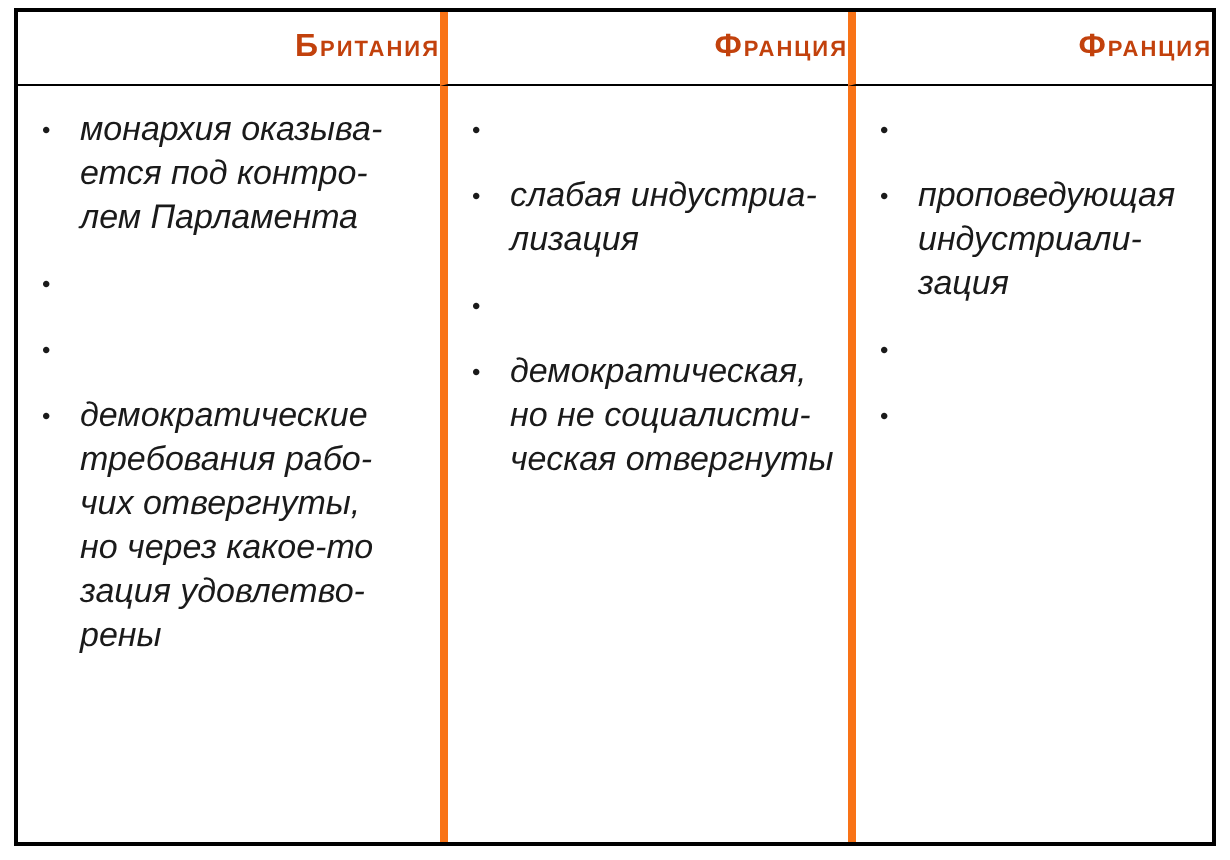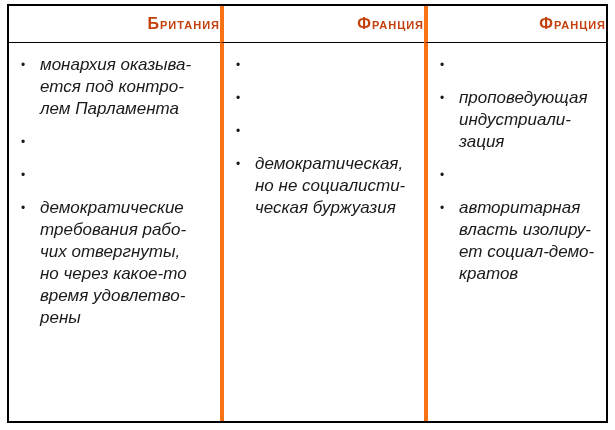--- a/index.html
+++ b/index.html
@@ -91,58 +91,56 @@
     </div>
     <div class="item">
       <span class="marker">•</span>
     </div>
     <div class="item">
       <span class="marker">•</span>
       <span class="txt">демократические
 требования рабо-
 чих отвергнуты,
 но через какое-то
-время удовлетво-
+зация удовлетво-
 рены</span>
     </div>
   </div>
 
   <div class="bcell col-b">
     <div class="item">
       <span class="marker">•</span>
     </div>
     <div class="item">
       <span class="marker">•</span>
+      <span class="txt">слабая индустриа-
+лизация</span>
     </div>
     <div class="item">
       <span class="marker">•</span>
     </div>
     <div class="item">
       <span class="marker">•</span>
       <span class="txt">демократическая,
 но не социалисти-
-ческая буржуазия</span>
+ческая отвергнуты</span>
     </div>
   </div>
 
   <div class="bcell col-b">
     <div class="item">
       <span class="marker">•</span>
     </div>
     <div class="item">
       <span class="marker">•</span>
       <span class="txt">проповедующая
 индустриали-
 зация</span>
     </div>
     <div class="item">
       <span class="marker">•</span>
     </div>
     <div class="item">
       <span class="marker">•</span>
-      <span class="txt">авторитарная
-власть изолиру-
-ет социал-демо-
-кратов</span>
     </div>
   </div>
 
 </div>
 
 </body></html>

